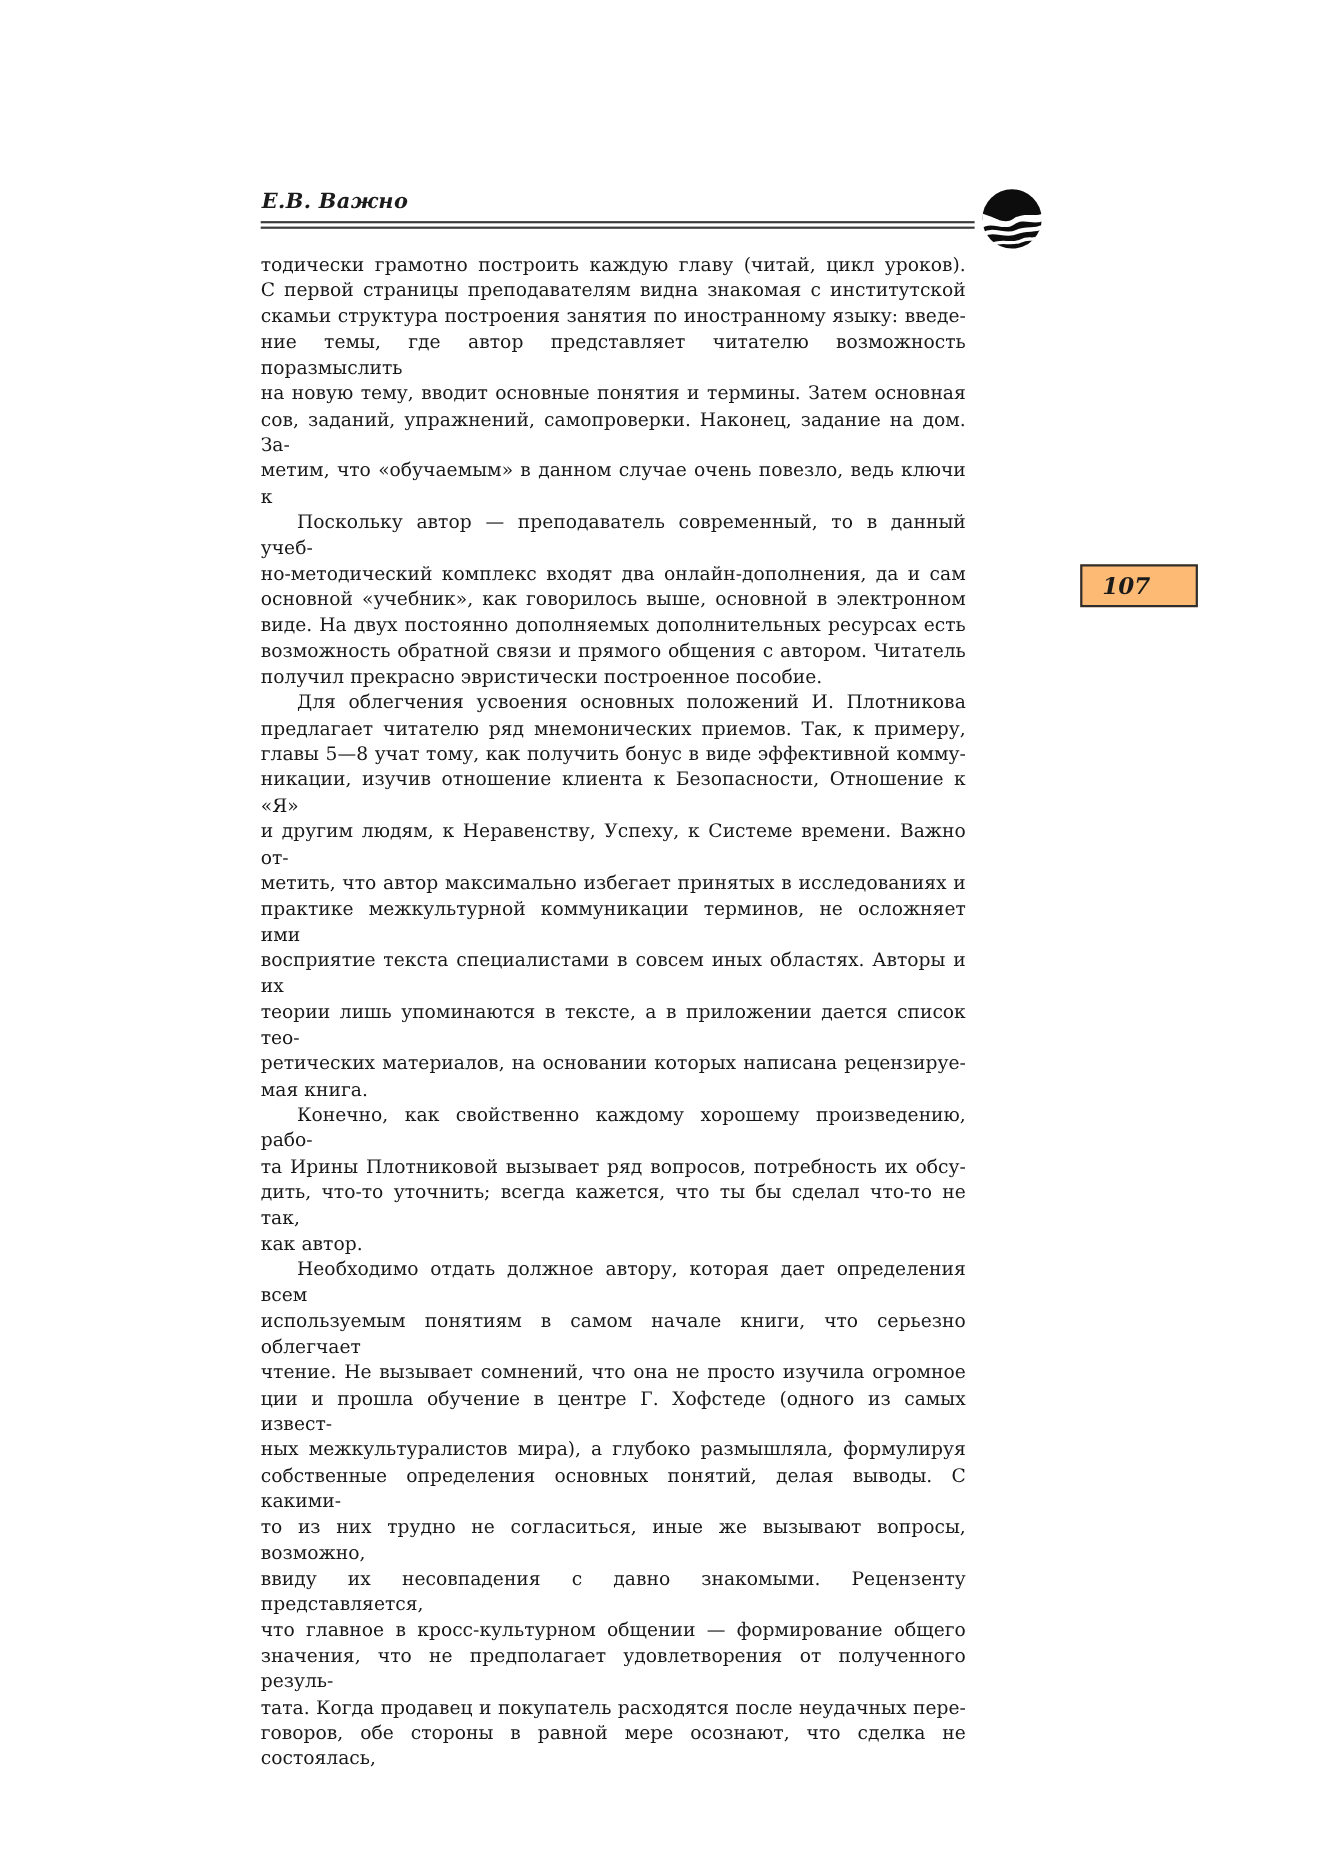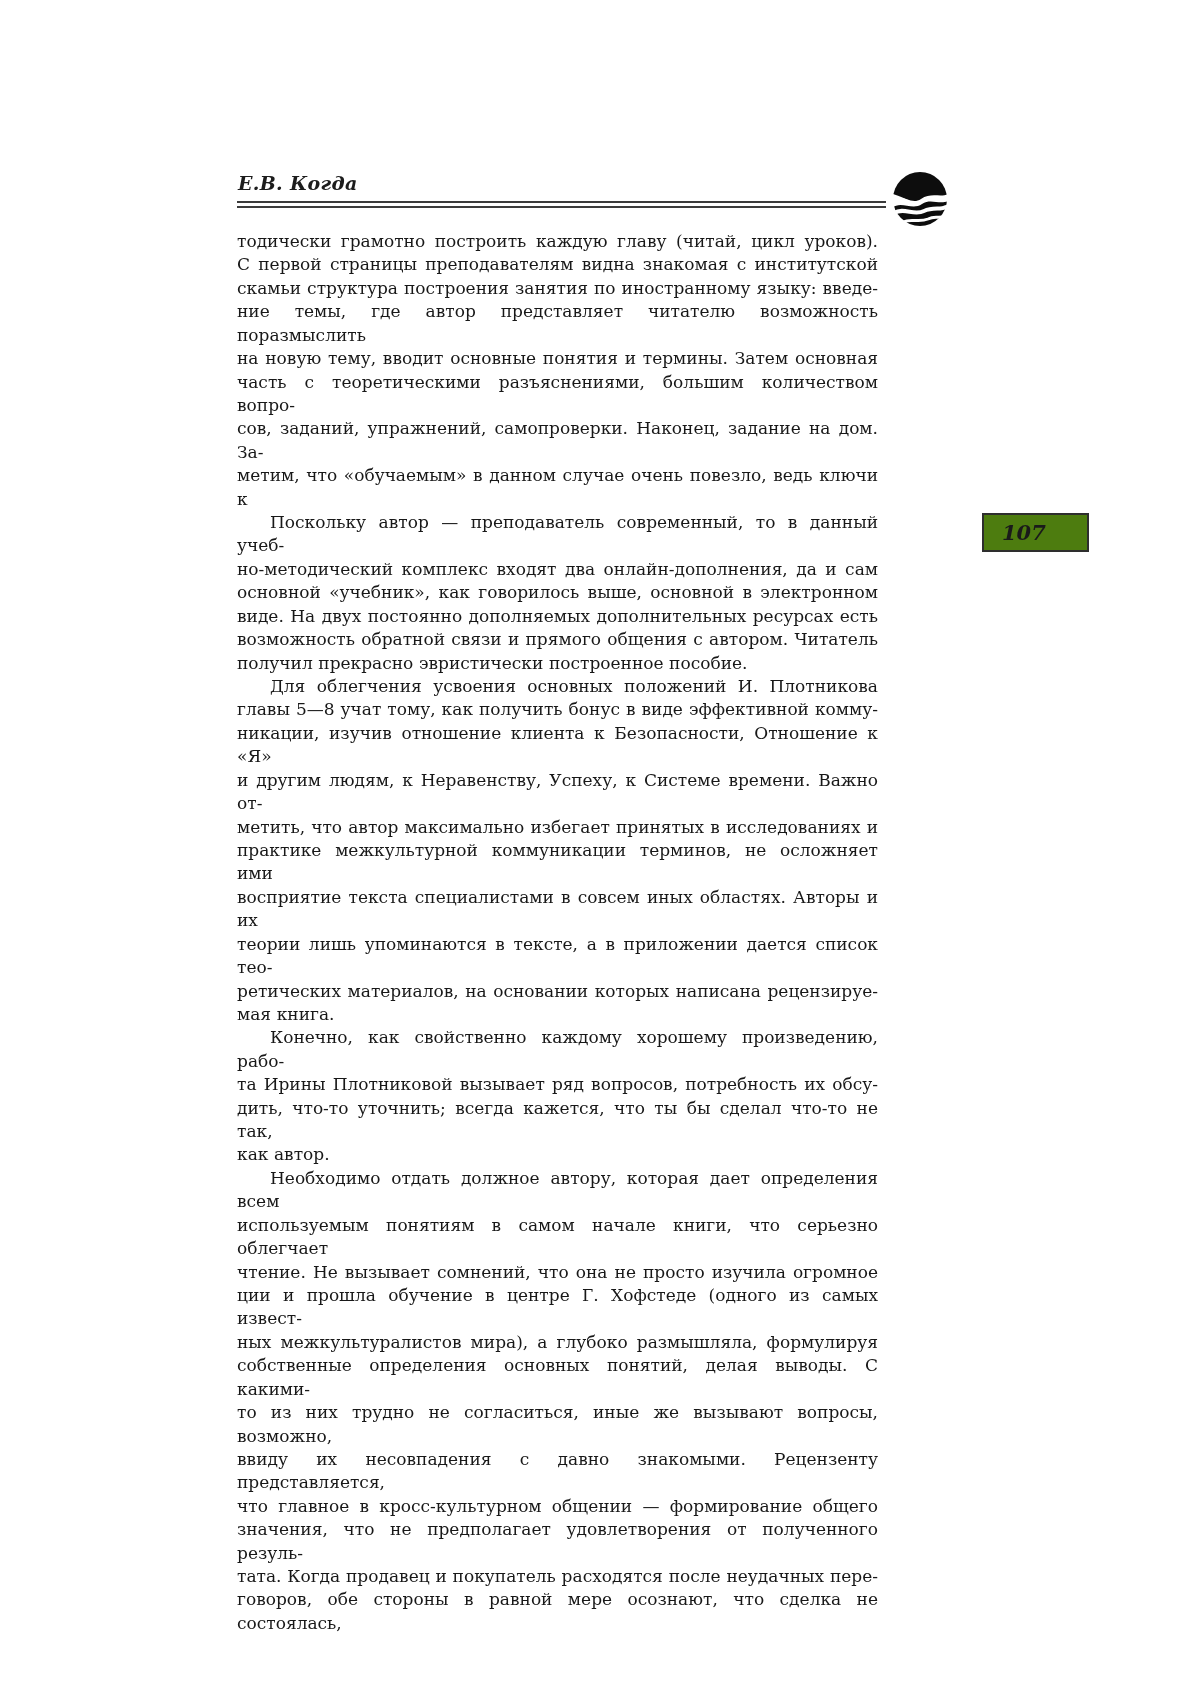--- a/index.html
+++ b/index.html
@@ -47,21 +47,21 @@
   
   .pagenum-box {
     position: absolute;
     left: 982px;
     top: 513px;
     width: 103px;
     height: 35px;
     border: 2.5px solid #2e2e2e;
     display: flex;
     align-items: center;
-    background: #4d7c0f;
+    background: #fdba74;
   }
   .pagenum {
     font-size: 21px;
     font-style: italic;
     font-weight: 700;
     padding-left: 18px;
     color: #1a1a1a;
   }
   
   .body-text {
@@ -83,21 +83,21 @@
   }
   .line { white-space: normal; }
   .line.no-justify-last { text-align-last: left; }
   .para.indent .line:first-child { text-indent: 33px; }
 </style>
 </head>
 <body>
 
 <div class="page">
 
-  <div class="running-head-author">Е.В. Когда</div>
+  <div class="running-head-author">Е.В. Важно</div>
 
   <div class="header-rule"></div>
 
   <svg class="publisher-logo" viewBox="0 0 58 58" xmlns="http://www.w3.org/2000/svg">
     <circle cx="29" cy="29" r="27" fill="#0d0d0d"></circle>
     <path d="M1,31 C10,22 20,36 30,29 C40,22 50,28 57,24 L57,31 C48,35 40,28 31,34 C21,41 10,30 1,38 Z" fill="#ffffff"></path>
     <path d="M3,43 C13,37 23,46 33,41 C42,37 50,40 55,37" stroke="#ffffff" stroke-width="4" fill="none" stroke-linecap="round"></path>
     <path d="M12,52 C20,48 28,53 37,49 C43,46 47,48 49,47" stroke="#ffffff" stroke-width="3" fill="none" stroke-linecap="round"></path>
     <path d="M2,24 C8,26 13,28 17,30 L2,33 Z" fill="#ffffff"></path>
   </svg>
@@ -106,34 +106,34 @@
     <span class="pagenum">107</span>
   </div>
 
   <main class="body-text" id="body-text">
       <div class="para">
         <div class="line">тодически грамотно построить каждую главу (читай, цикл уроков).</div>
         <div class="line">С первой страницы преподавателям видна знакомая с институтской</div>
         <div class="line">скамьи структура построения занятия по иностранному языку: введе-</div>
         <div class="line">ние темы, где автор представляет читателю возможность поразмыслить</div>
         <div class="line">на новую тему, вводит основные понятия и термины. Затем основная</div>
-        <div class="line">часть с теоретическими разъяснениями, большим количеством вопро-</div>
         <div class="line">сов, заданий, упражнений, самопроверки. Наконец, задание на дом. За-</div>
         <div class="line">метим, что «обучаемым» в данном случае очень повезло, ведь ключи к</div>
       </div>
       <div class="para indent">
         <div class="line">Поскольку автор — преподаватель современный, то в данный учеб-</div>
         <div class="line">но-методический комплекс входят два онлайн-дополнения, да и сам</div>
         <div class="line">основной «учебник», как говорилось выше, основной в электронном</div>
         <div class="line">виде. На двух постоянно дополняемых дополнительных ресурсах есть</div>
         <div class="line">возможность обратной связи и прямого общения с автором. Читатель</div>
         <div class="line no-justify-last">получил прекрасно эвристически построенное пособие.</div>
       </div>
       <div class="para indent">
         <div class="line">Для облегчения усвоения основных положений И. Плотникова</div>
+        <div class="line">предлагает читателю ряд мнемонических приемов. Так, к примеру,</div>
         <div class="line">главы 5—8 учат тому, как получить бонус в виде эффективной комму-</div>
         <div class="line">никации, изучив отношение клиента к Безопасности, Отношение к «Я»</div>
         <div class="line">и другим людям, к Неравенству, Успеху, к Системе времени. Важно от-</div>
         <div class="line">метить, что автор максимально избегает принятых в исследованиях и</div>
         <div class="line">практике межкультурной коммуникации терминов, не осложняет ими</div>
         <div class="line">восприятие текста специалистами в совсем иных областях. Авторы и их</div>
         <div class="line">теории лишь упоминаются в тексте, а в приложении дается список тео-</div>
         <div class="line">ретических материалов, на основании которых написана рецензируе-</div>
         <div class="line no-justify-last">мая книга.</div>
       </div>

